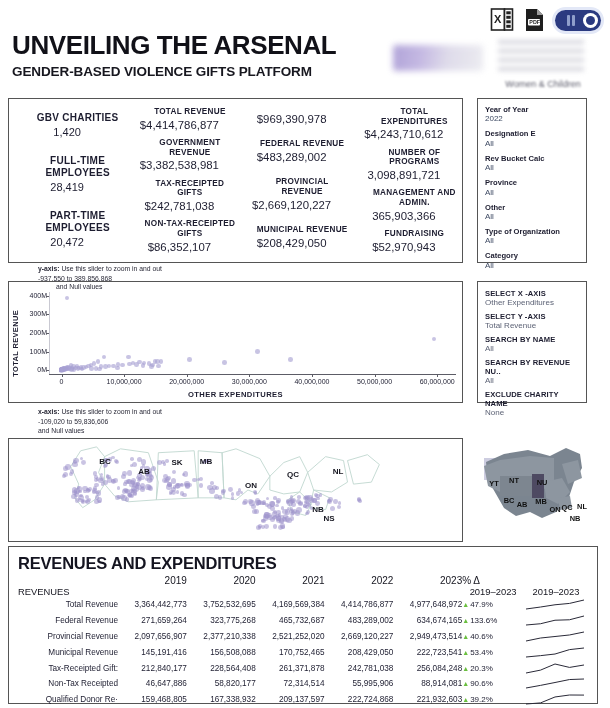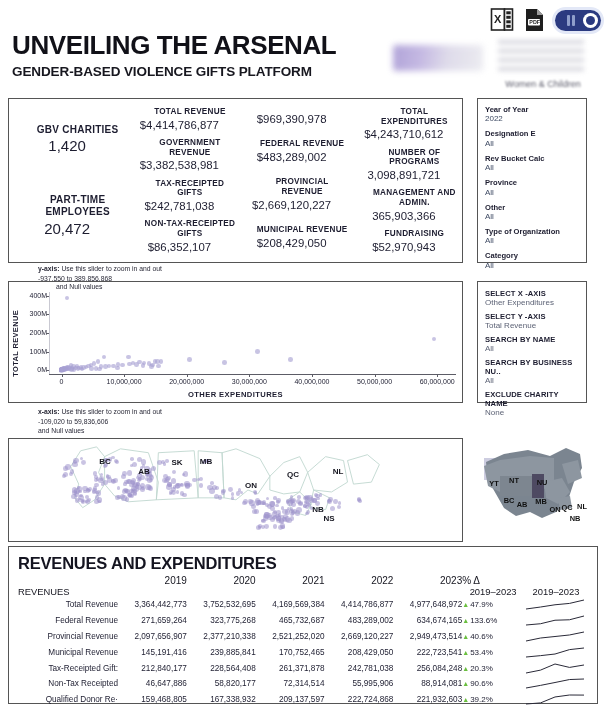--- a/index.html
+++ b/index.html
@@ -74,21 +74,21 @@
     height: 100%; padding: 5px 2px;
   }
   .kpi-col { display: flex; flex-direction: column; justify-content: space-around; align-items: center; }
   .kpi { text-align: center; line-height: 1.18; }
   .kpi-label {
     font-size: 8.2px; font-weight: bold; letter-spacing: .25px;
     color: #1d1d30; text-transform: uppercase; margin-left: 21px;
   }
   .kpi-value { font-size: 11.4px; color: #1d1d30; margin-top: 2px; }
   .kpi-col.big .kpi-label { font-size: 10px; }
-  .kpi-col.big .kpi-value { font-size: 15px; }
+  .kpi-col.big .kpi-value { font-size: 11px; }
 
   
   #filters-panel { left: 477px; top: 98px; width: 110px; height: 165px; padding: 6px 7px; }
   .filter-item { margin-bottom: 4.5px; }
   .filter-label { font-size: 7.6px; font-weight: bold; color: #1d1d30; line-height: 1.25; }
   .filter-value { font-size: 8px; color: #3e4a63; line-height: 1.3; }
 
   
   #yaxis-caption { position: absolute; left: 38px; top: 264px; font-size: 6.8px; color: #2a2a38; line-height: 1.42; }
   #yaxis-caption b { font-weight: bold; }
@@ -207,20 +207,24 @@
     </span>
   </div>
 </div>
 
 <div class="panel" id="kpi-panel">
   <div class="kpi-grid">
     <div class="kpi-col big">
       <div class="kpi">
         <div class="kpi-label">GBV CHARITIES</div>
         <div class="kpi-value">1,420</div>
+      </div>
+      <div class="kpi">
+        <div class="kpi-label">FULL-TIME EMPLOYEES</div>
+        <div class="kpi-value">28,419</div>
       </div>
       <div class="kpi">
         <div class="kpi-label">PART-TIME EMPLOYEES</div>
         <div class="kpi-value">20,472</div>
       </div>
     </div>
 
     <div class="kpi-col">
       <div class="kpi">
         <div class="kpi-label">TOTAL REVENUE</div>
@@ -453,21 +457,21 @@
   </div>
   <div class="axis-item">
     <div class="axis-label">SELECT Y -AXIS</div>
     <div class="axis-value">Total Revenue</div>
   </div>
   <div class="axis-item">
     <div class="axis-label">SEARCH BY NAME</div>
     <div class="axis-value">All</div>
   </div>
   <div class="axis-item">
-    <div class="axis-label">SEARCH BY BUSINESS NU..</div>
+    <div class="axis-label">SEARCH BY REVENUE NU..</div>
     <div class="axis-value">All</div>
   </div>
   <div class="axis-item">
     <div class="axis-label">EXCLUDE CHARITY NAME</div>
     <div class="axis-value">None</div>
   </div>
 </div>
 
 <div class="panel" id="map-panel">
   <svg class="map-svg" viewBox="0 0 455 104" preserveAspectRatio="none">
@@ -907,21 +911,21 @@
           <td class="pct"><span class="tri">▲</span>40.6%</td>
           <td>
             <svg class="spark" viewBox="0 0 62 13">
               <polyline points="2,11 16.5,8.03 31,6.5 45.5,4.97 60,2" fill="none" stroke="#2a2a38" stroke-width="1"></polyline>
             </svg>
           </td>
         </tr>
         <tr class="data-row">
           <td class="row-label">Municipal Revenue</td>
           <td class="num">145,191,416</td>
-          <td class="num">239,885,841</td>
+          <td class="num">156,508,088</td>
           <td class="num">170,752,465</td>
           <td class="num">208,429,050</td>
           <td class="num">222,723,541</td>
           <td class="pct"><span class="tri">▲</span>53.4%</td>
           <td>
             <svg class="spark" viewBox="0 0 62 13">
               <polyline points="2,11 16.5,9.65 31,8.03 45.5,3.62 60,2" fill="none" stroke="#2a2a38" stroke-width="1"></polyline>
             </svg>
           </td>
         </tr>

